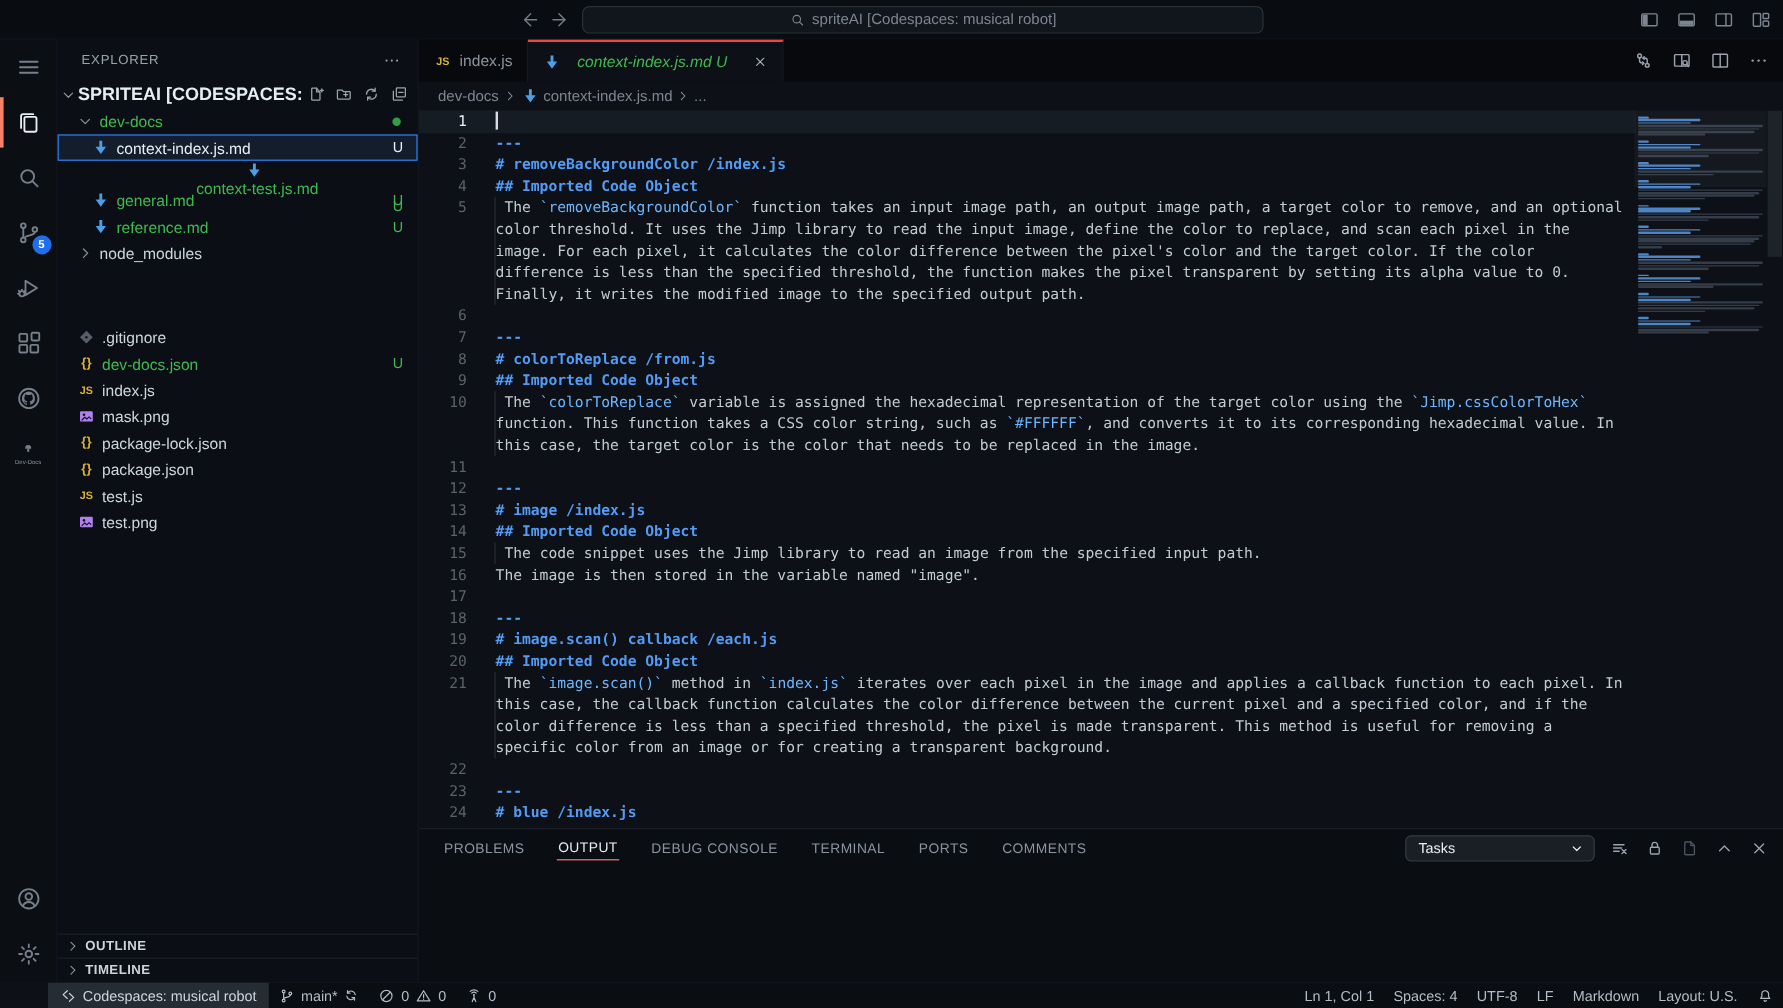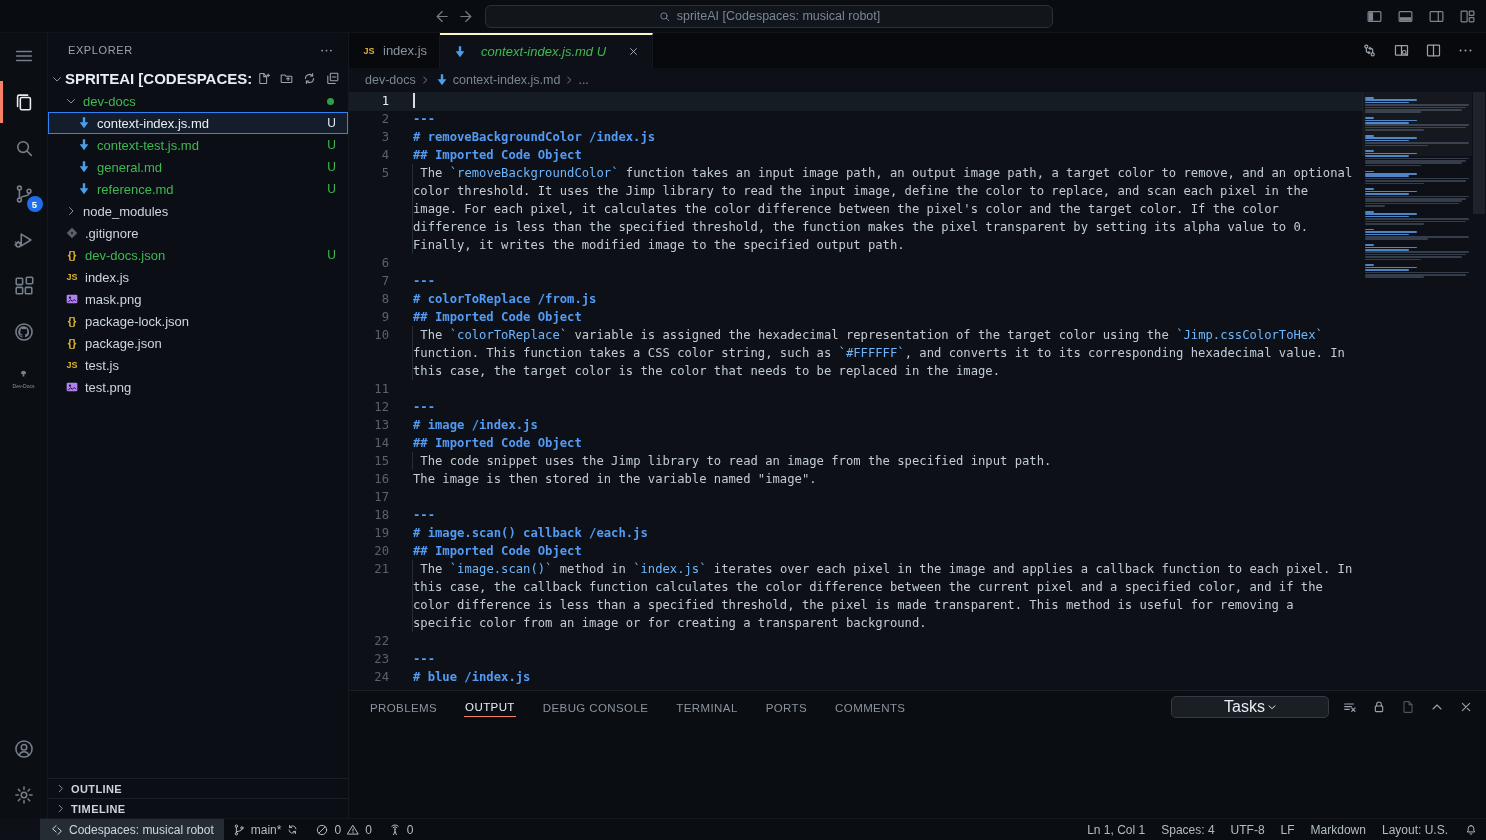--- a/index.html
+++ b/index.html
@@ -42,21 +42,21 @@
   .txtic { font-family:"Liberation Sans",sans-serif; font-weight:700; color:#dcb431; font-size:9px; width:16px; text-align:center; display:inline-block; }
   .txtic.braces { font-size:11px; }
   .chev { color:#8b949e; }
   .sb-bottom { position:absolute; bottom:0; left:0; right:0; }
   .sb-sect { height:20px; border-top:1px solid #1a1f26; display:flex; align-items:center; gap:4px; padding-left:6px; font-size:11px; font-weight:700; color:#ccd3da; letter-spacing:0.4px; }
 
   
   .editor-col { flex:1; display:flex; flex-direction:column; min-width:0; background:#0d1117; }
   .tabbar { height:35px; background:#07090d; display:flex; position:relative; flex:none; }
   .tab { display:flex; align-items:center; gap:6px; padding:0 12px; font-size:13px; color:#8b949e; border-right:1px solid #14181f; cursor:pointer; position:relative; }
-  .tab.active { background:#0d1117; border-top:2px solid #fef9c3; color:#3fb950; font-style:italic;gap:13px; }
+  .tab.active { background:#0d1117; border-top:2px solid #ef4444; color:#3fb950; font-style:italic;gap:13px; }
   .tab .close { margin-left:8px; color:#aab2bc; }
   .editor-actions { position:absolute; right:12px; top:0; height:35px; display:flex; align-items:center; gap:15px; color:#9aa3ad; }
   .breadcrumb { height:24px; display:flex; align-items:center; gap:3px; padding-left:16px; font-size:12.5px; color:#7d8590; flex:none; }
 
   .code-area { position:relative; flex:1; overflow:hidden; }
   .code-lines { position:absolute; left:0; top:0; right:124px; font-family:"DejaVu Sans Mono",monospace; font-size:12.2px; line-height:18px; }
   .cline { display:flex; min-height:18px; }
   .cline.current { background:#161c23; box-shadow:0 0 0 1px #161c23; }
   .gut { width:40px; flex:none; text-align:right; color:#59626c; user-select:none; }
   .lc { margin-left:24px; flex:1; white-space:pre-wrap; word-break:break-word; padding-right:6px; }
@@ -71,21 +71,21 @@
   .mm-slider { position:absolute; left:0; right:0; top:0; height:64px; background:rgba(173,186,199,0.05); }
   .vscroll { position:absolute; right:0; top:0; bottom:0; width:14px; }
   .vthumb { position:absolute; left:1px; top:0; width:12px; height:122px; background:rgba(110,118,129,0.18); }
 
   
   .panel { height:128px; background:#0a0d12; border-top:1px solid #1a1f26; flex:none; }
   .panel-header { height:32px; display:flex; align-items:center; padding:0 12px 0 20px; }
   .ptab { margin-right:26px; font-size:11.5px; letter-spacing:0.4px; color:#8b949e; cursor:pointer; padding:4px 1px 3px; }
   .ptab.active { color:#e6edf3; border-bottom:1.5px solid #f78166; }
   .panel-right { margin-left:auto; display:flex; align-items:center; gap:13px; color:#9aa3ad; }
-  .tasks-select { width:158px; height:22px; background:#1a1f26; border:1px solid #343b44; border-radius:5px; display:flex; align-items:center; justify-content:center; padding:0 7px 0 10px; font-size:16px; color:#e6edf3; cursor:pointer; }
+  .tasks-select { width:158px; height:22px; background:#1a1f26; border:1px solid #343b44; border-radius:5px; display:flex; align-items:center; justify-content:space-between; padding:0 7px 0 10px; font-size:12px; color:#e6edf3; cursor:pointer; }
   .pa.dim { color:#4c545e; }
 
   
   .statusbar { height:22px; background:#0a0d12; border-top:1px solid #14181e; display:flex; align-items:stretch; font-size:12px; color:#b3bcc6;margin-left:40px; }
   .sb-item { display:flex; align-items:center; gap:5px; padding:0 8px; cursor:pointer; }
   .sb-item.emph { background:#262c34; padding:0 10px; color:#cdd5dd; }
   .sb-right { margin-left:auto; display:flex; align-items:stretch; }
 </style>
 </head>
 <body>
@@ -300,21 +300,21 @@
         </div>
         <div class="tree-row selected" style="padding-left: 28px;">
           <span class="icon">
             <svg width="16" height="16" viewBox="0 0 24 24" fill="none" stroke="currentColor" stroke-width="1.7" stroke-linecap="round" stroke-linejoin="round">
               <path d="M10.2 3.5h3.6V11h4.7L12 20 5.5 11h4.7z" fill="#4a9fe8" stroke="none"></path>
             </svg>
           </span>
           <span class="lbl">context-index.js.md</span>
           <span class="badge">U</span>
         </div>
-        <div class="tree-row green" style="padding-left: 28px;">
+        <div class="tree-row green" style="padding-left: 28px; flex-direction: column;">
           <span class="icon">
             <svg width="16" height="16" viewBox="0 0 24 24" fill="none" stroke="currentColor" stroke-width="1.7" stroke-linecap="round" stroke-linejoin="round">
               <path d="M10.2 3.5h3.6V11h4.7L12 20 5.5 11h4.7z" fill="#4a9fe8" stroke="none"></path>
             </svg>
           </span>
           <span class="lbl">context-test.js.md</span>
           <span class="badge green">U</span>
         </div>
         <div class="tree-row green" style="padding-left: 28px;">
           <span class="icon">
@@ -335,21 +335,21 @@
           <span class="badge green">U</span>
         </div>
         <div class="tree-row" style="padding-left: 16px;">
           <span class="icon chev">
             <svg width="14" height="14" viewBox="0 0 24 24" fill="none" stroke="currentColor" stroke-width="1.7" stroke-linecap="round" stroke-linejoin="round">
               <path d="M9.5 6l6 6-6 6"></path>
             </svg>
           </span>
           <span class="lbl">node_modules</span>
         </div>
-        <div class="tree-row" style="padding-left: 16px;">
+        <div class="tree-row" style="padding-left: 16px; margin-top: 48px;">
           <span class="icon">
             <svg width="16" height="16" viewBox="0 0 24 24" fill="none" stroke="currentColor" stroke-width="1.7" stroke-linecap="round" stroke-linejoin="round">
               <path d="M12 4l8 8-8 8-8-8z" fill="#57606a" stroke="none"></path>
               <circle cx="12" cy="12" r="1.5" fill="#0d1117" stroke="none"></circle>
             </svg>
           </span>
           <span class="lbl">.gitignore</span>
         </div>
         <div class="tree-row green" style="padding-left: 16px;">
           <span class="txtic braces">{}</span>

